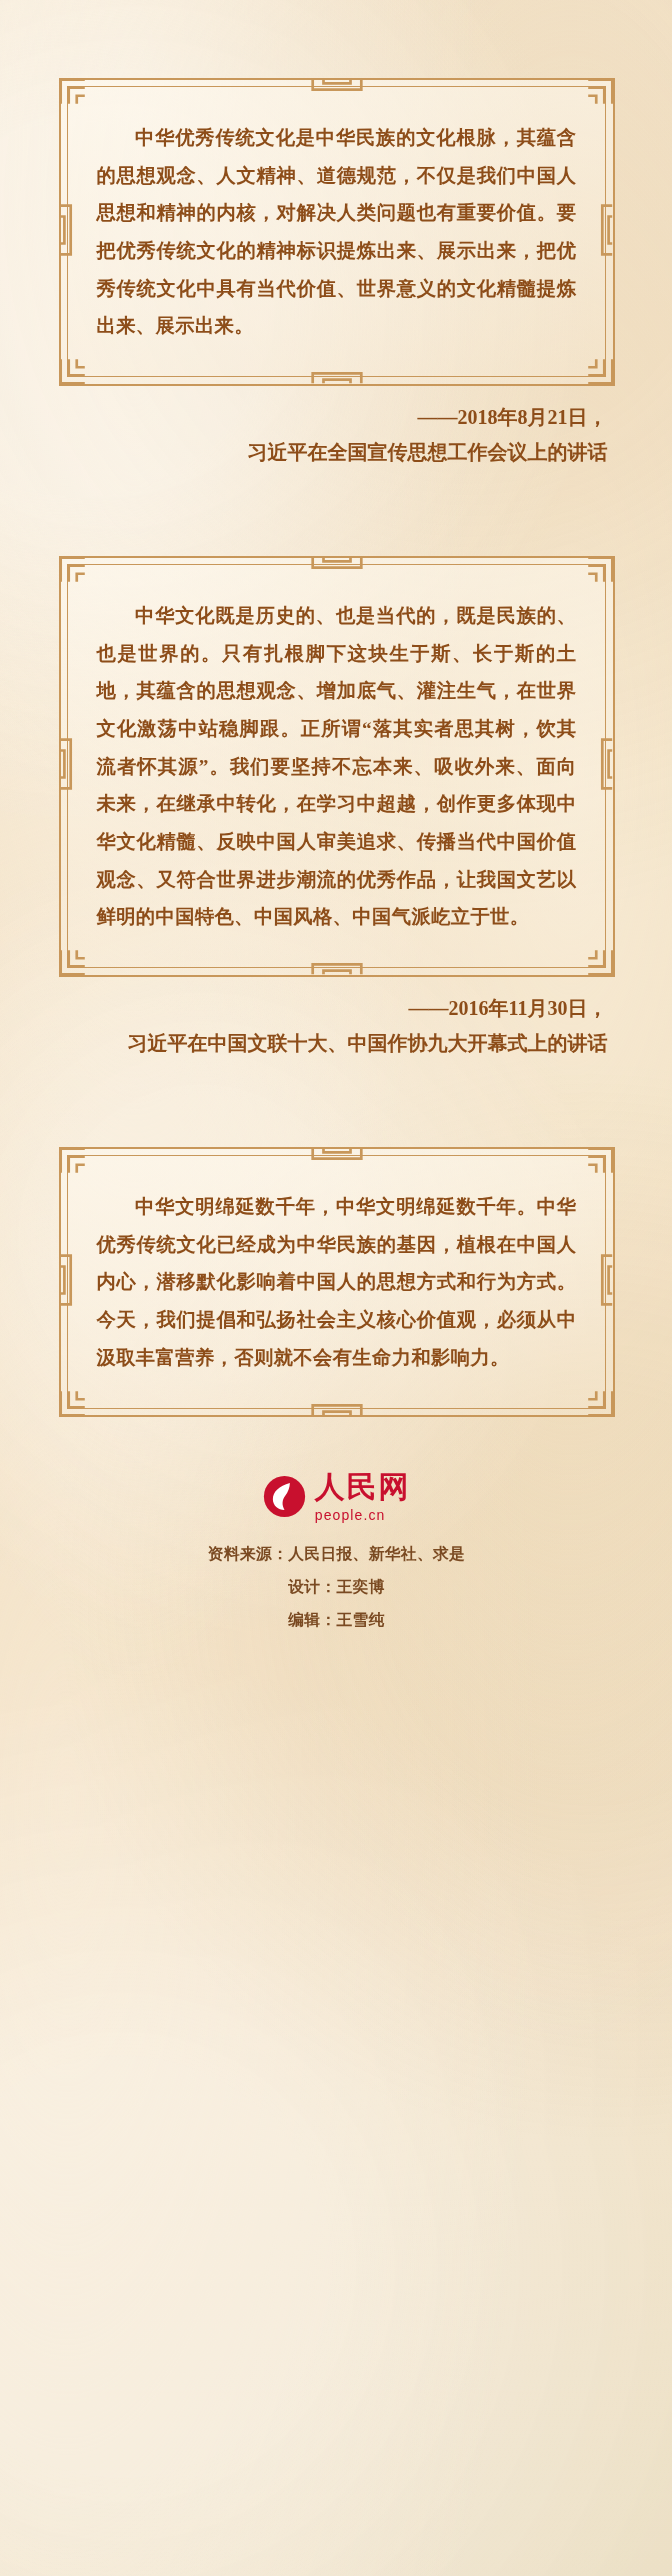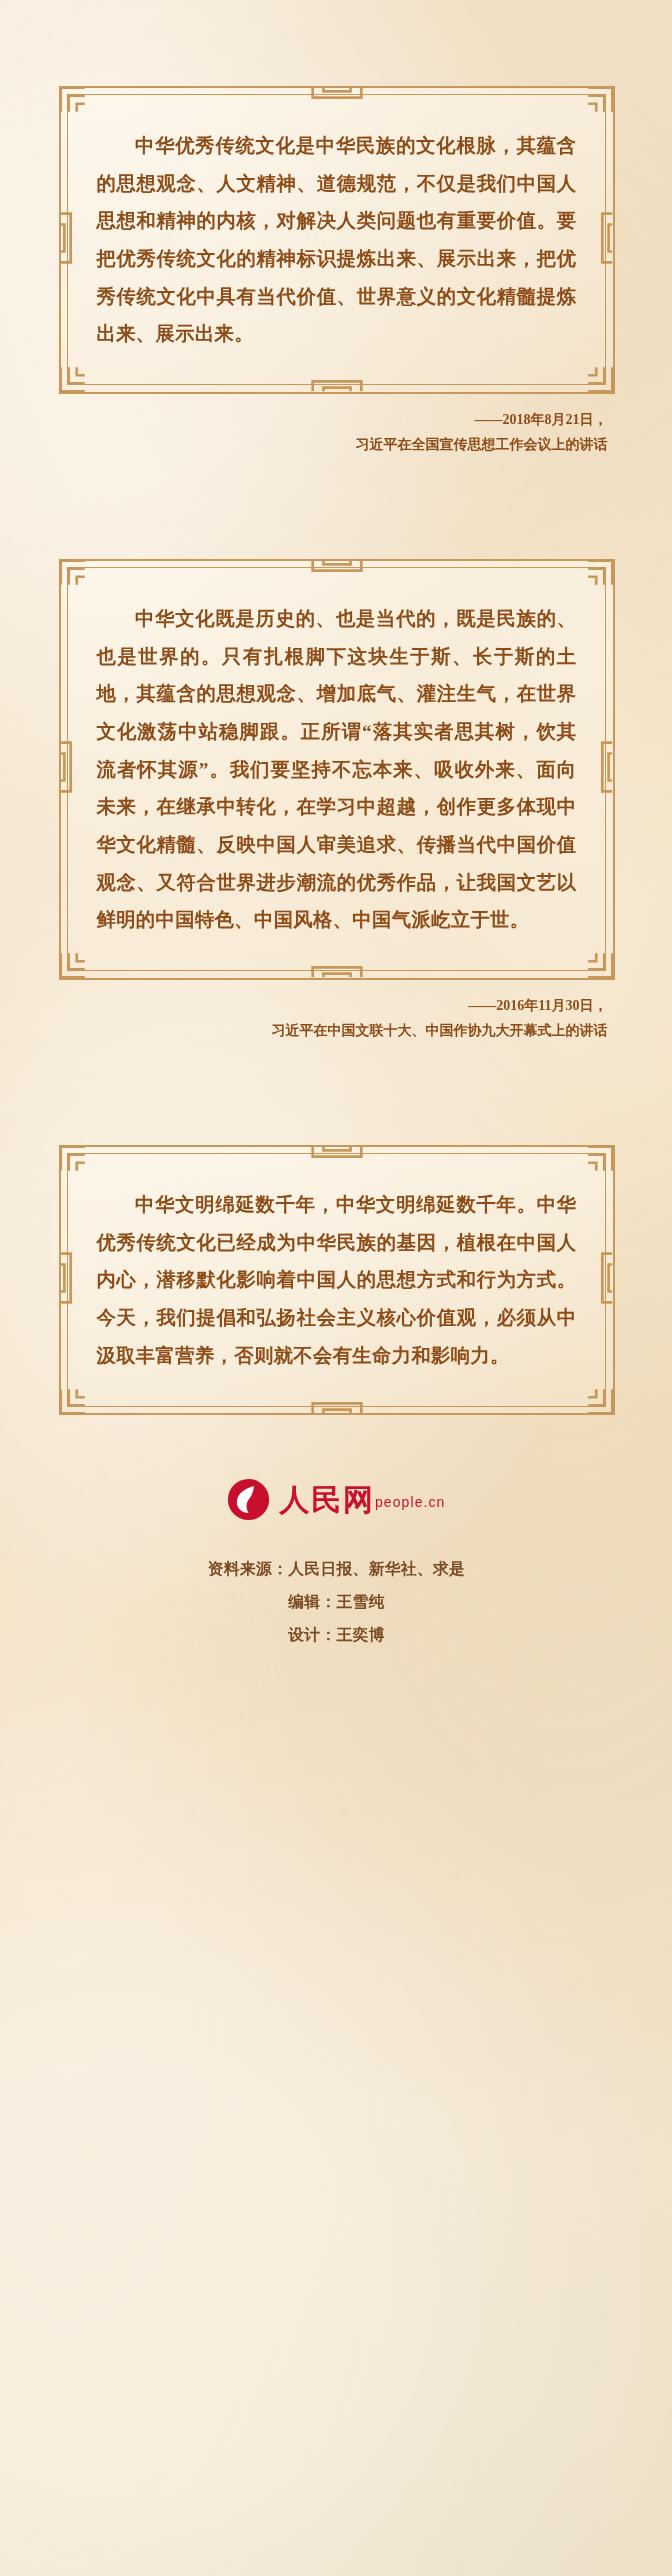--- a/index.html
+++ b/index.html
@@ -34,21 +34,21 @@
       radial-gradient(circle at 12% 12%, rgba(255,255,255,0.45) 0 8%, rgba(255,255,255,0) 22%),
       radial-gradient(circle at 70% 8%, rgba(214,177,123,0.18) 0 10%, rgba(214,177,123,0) 30%),
       radial-gradient(circle at 30% 48%, rgba(255,255,255,0.35) 0 10%, rgba(255,255,255,0) 28%),
       radial-gradient(circle at 88% 62%, rgba(214,177,123,0.15) 0 12%, rgba(214,177,123,0) 32%),
       radial-gradient(circle at 18% 88%, rgba(255,255,255,0.4) 0 9%, rgba(255,255,255,0) 26%);
     opacity: .9;
   }
 
   .block {
     position: relative;
-    margin: 16px auto;
+    margin: 8px auto;
     width: 596px;
   }
   .frame-wrap {
     position: relative;
     margin: 0 20px;
     padding: 0;
   }
   
   .frame {
     position: relative;
@@ -94,21 +94,21 @@
     letter-spacing: 0.4px;
     color: #8d4d19;
     text-align: justify;
     text-justify: inter-ideograph;
     font-weight: 600;
     text-indent: 2em;
   }
   .attribution {
     margin: 14.4px 27px 0 0;
     text-align: right;
-    font-size: 14px;
+    font-size: 20px;
     line-height: 1.75;
     color: #8d4d19;
     font-weight: 600;
   }
   .attribution .line1 { display:block; }
   .attribution .line2 { display:block; }
 
   .spacer-lg { height: 70px; }
 
   
@@ -123,40 +123,40 @@
     justify-content: center;
     gap: 9px;
   }
   .logo-mark {
     width: 43px;
     height: 43px;
     flex: none;
   }
   .logo-textblock {
     display: flex;
-    flex-direction: row;
-    align-items: center;
+    flex-direction: column;
+    align-items: flex-start;
     line-height: 1;
   }
   .logo-cn {
     font-size: 30px;
     font-weight: 700;
     color: #c8102e;
     letter-spacing: 1.8px;
     font-family: "Liberation Serif", "DejaVu Serif", serif;
   }
   .logo-en {
     margin-top: 5.4px;
     font-size: 14px;
     color: #c8102e;
     letter-spacing: 1.1px;
     font-family: "Liberation Sans", sans-serif;
   }
   .credits {
-    margin-top: 32px;
+    margin-top: 16px;
     color: #7a4a22;
     font-size: 15.7px;
     line-height: 2.1;
     font-weight: 600;
   }
   .credits div { letter-spacing: 0.4px; }
 </style>
 </head>
 <body>
 
@@ -416,18 +416,18 @@
           <path d="M30 9 C18 12 11 19 11 27 C11 34 17 39 24 39 C21 34 21 28 25 23 C28 19 30 14 30 9 Z" fill="#ffffff"></path>
         </svg>
       </span>
       <span class="logo-textblock">
         <span class="logo-cn">人民网</span>
         <span class="logo-en">people.cn</span>
       </span>
     </div>
     <div class="credits">
       <div>资料来源：人民日报、新华社、求是</div>
+      <div>设计：王奕博</div>
       <div>编辑：王雪纯</div>
-      <div>设计：王奕博</div>
     </div>
   </footer>
 </div>
 
 
 </body></html>

